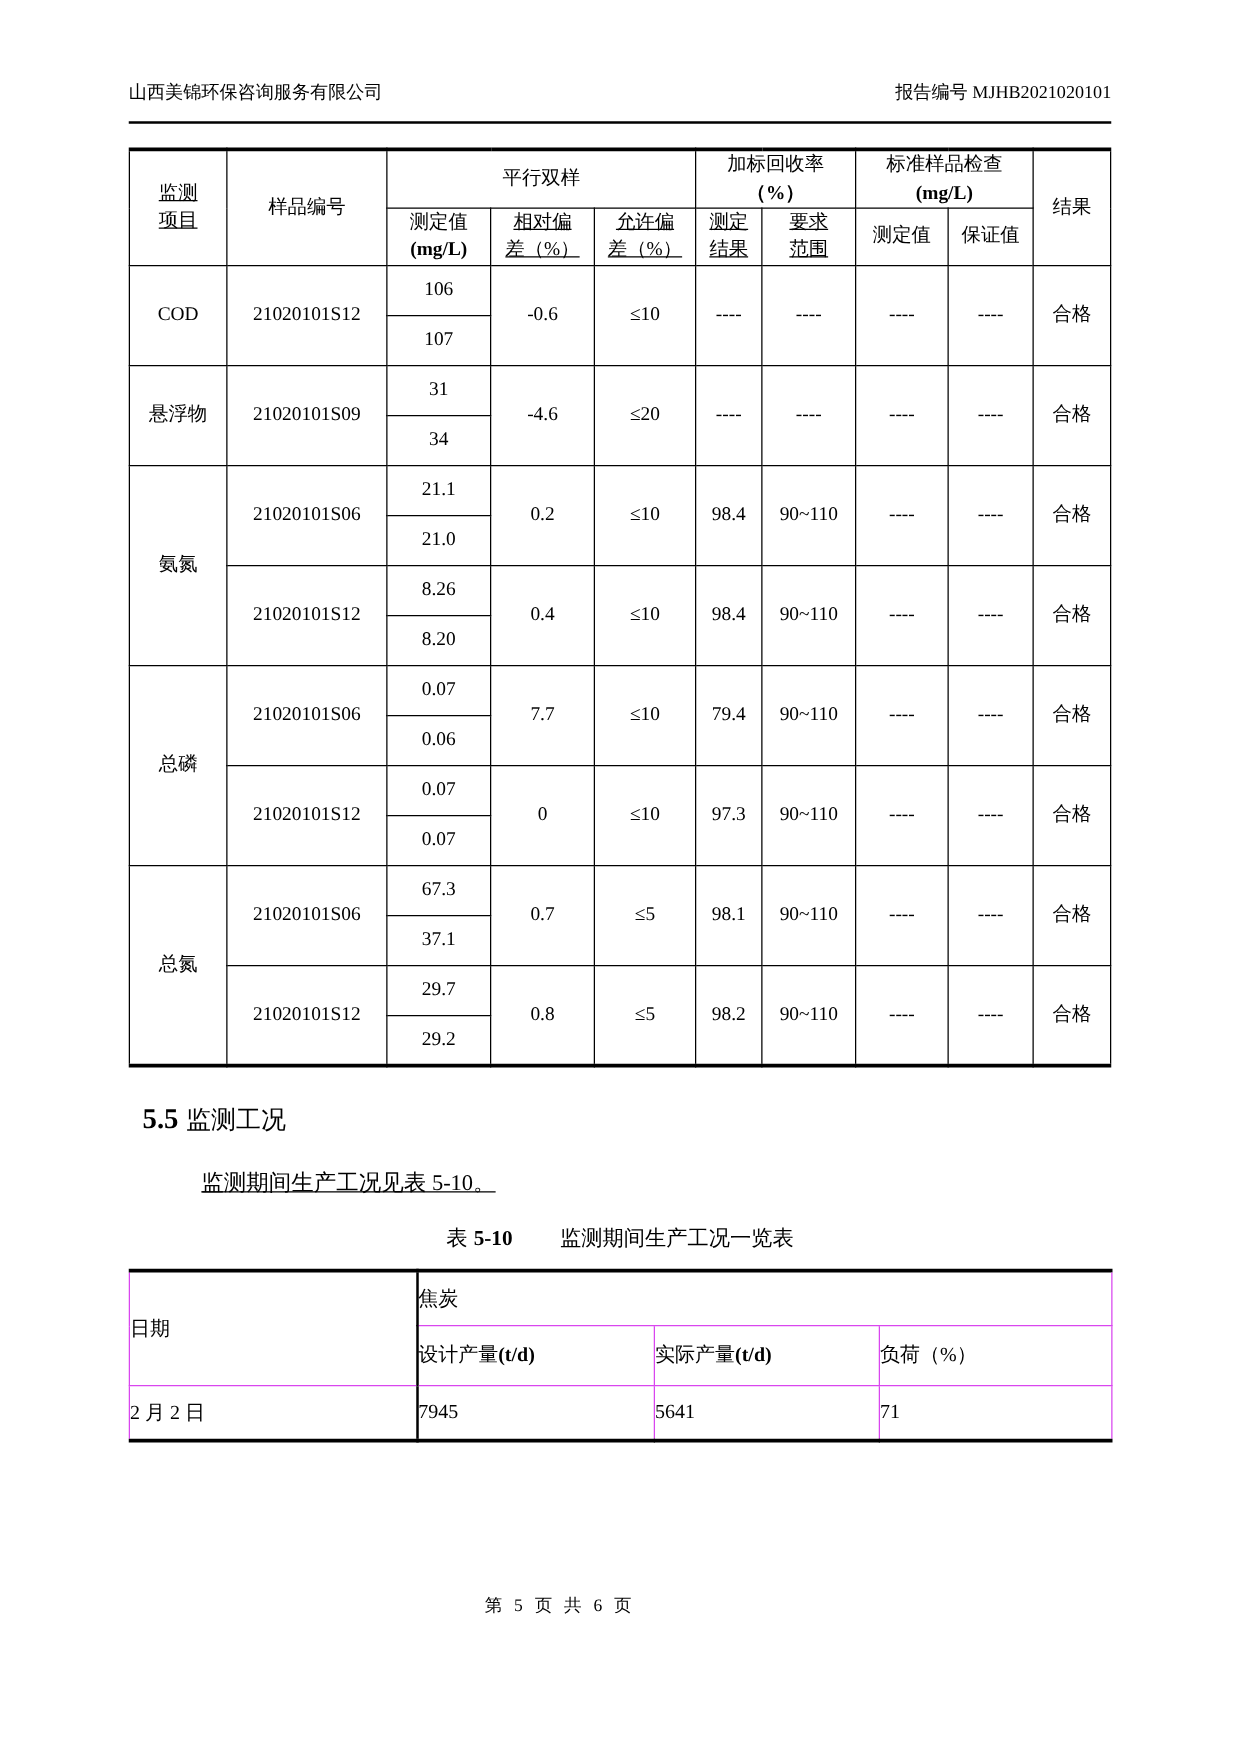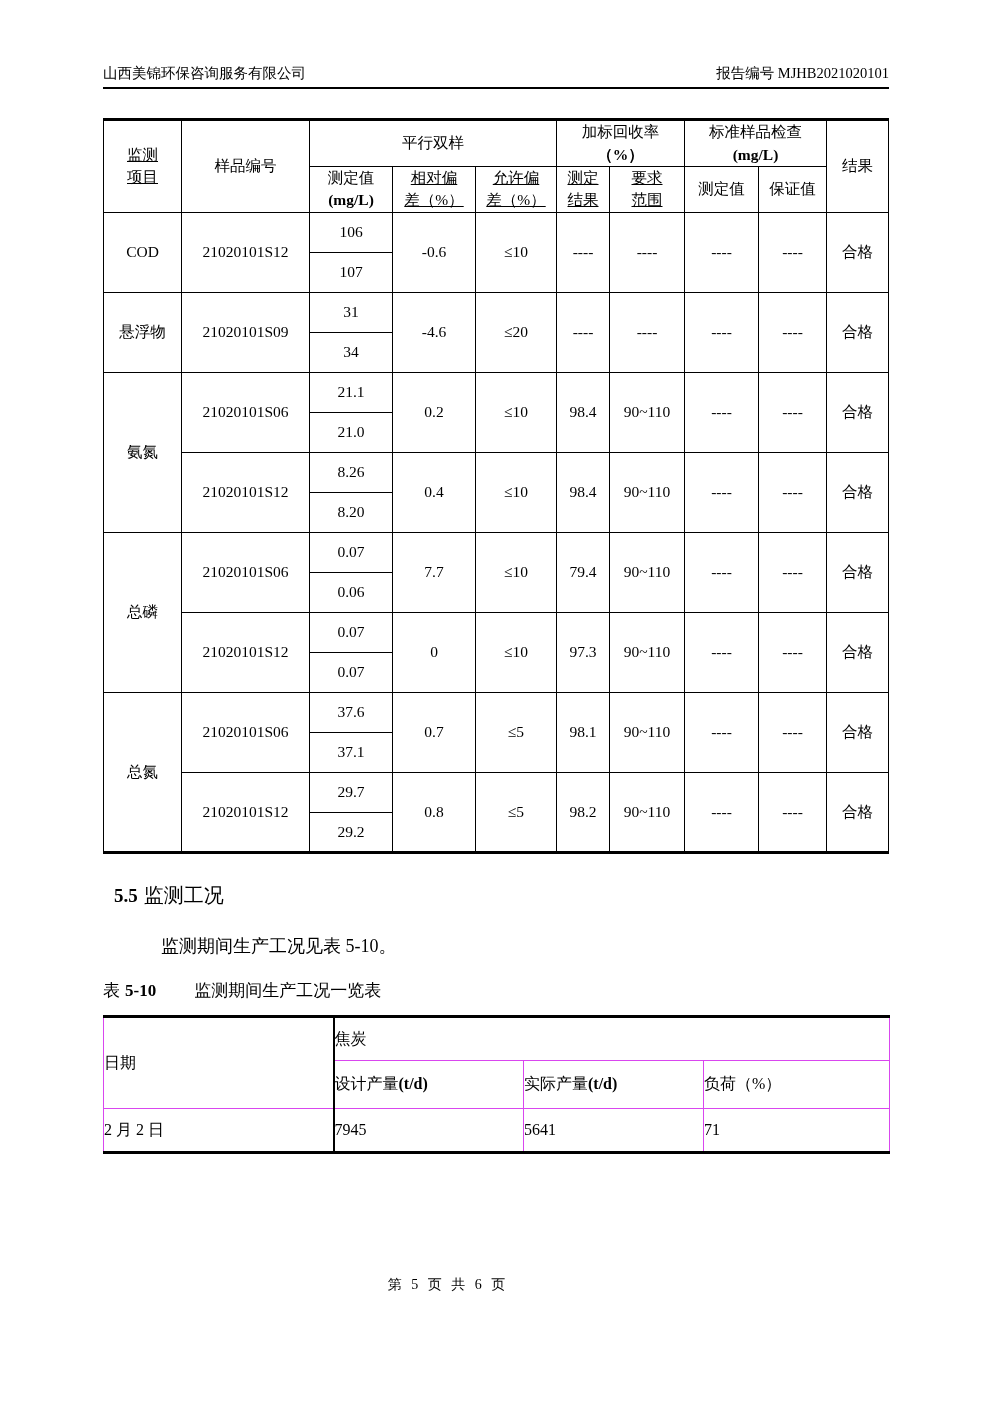--- a/index.html
+++ b/index.html
@@ -2,39 +2,39 @@
 <html><head>
 <meta charset="utf-8">
 <style>
   html,body{margin:0;padding:0;background:#fff;}
   .page{position:relative;width:992px;height:1403px;background:#ffffff;
         font-family:"Liberation Serif","DejaVu Serif",serif;color:#000;}
 
   
   .doc-header{position:absolute;left:103px;width:786px;top:64px;
               display:flex;justify-content:space-between;align-items:flex-end;
-              border-bottom:2px solid #000;padding-bottom:4px;font-size:14.5px;}
+              border-bottom:2px solid #000;padding-bottom:14px;font-size:14.5px;}
 
   
   table{border-collapse:collapse;table-layout:fixed;}
   .qa{position:absolute;left:103px;top:118px;width:785px;
       border:1px solid #000;border-top:3px solid #000;border-bottom:3px solid #000;}
   .qa th,.qa td{border:1px solid #000;text-align:center;vertical-align:middle;
       font-weight:normal;font-size:15.5px;padding:0;line-height:1.45;}
   .qa tr.h1{height:47px;} .qa tr.h2{height:44px;}
   .qa tr.r{height:40px;}
   .pre{white-space:pre-line;text-decoration:underline;}
   .b{font-weight:bold;}
 
   
   .sec-heading{position:absolute;left:114px;top:882px;font-size:20px;}
-  .sec-heading .num{font-weight:bold;margin-right:6px;font-size:19px;}
-  .sec-para{position:absolute;left:161px;top:934px;font-size:18px;}
+  .sec-heading .num{font-weight:bold;margin-right:6px;font-size:23px;}
+  .sec-para{position:absolute;left:161px;top:934px;font-size:18px;text-decoration:underline;}
   .tbl-caption{position:absolute;left:103px;width:786px;top:979px;
-               text-align:left;font-size:17px;}
+               text-align:center;font-size:17px;}
   .tbl-caption .num{font-weight:bold;margin-left:5px;}
   .tbl-caption .title{margin-left:38px;}
 
   
   .prod{position:absolute;left:103px;top:1015px;width:786px;
         border:1px solid #000;border-top:3px solid #000;border-bottom:3px solid #000;}
   .prod th,.prod td{border:1px solid #d946ef;text-align:left;vertical-align:middle;
         font-weight:normal;font-size:16px;padding:0;}
   .prod tr.p1{height:44px;} .prod tr.p2{height:48px;} .prod tr.p3{height:44px;}
   .thickR{border-right:2px solid #000 !important;}
@@ -177,21 +177,21 @@
         <td rowspan="2">----</td>
         <td rowspan="2">合格</td>
       </tr>
       <tr class="r">
         <td>0.07</td>
       </tr>
 
       <tr class="r">
         <td rowspan="4">总氮</td>
         <td rowspan="2">21020101S06</td>
-        <td>37.6</td>
+        <td>67.3</td>
         <td rowspan="2">0.7</td>
         <td rowspan="2">≤5</td>
         <td rowspan="2">98.1</td>
         <td rowspan="2">90~110</td>
         <td rowspan="2">----</td>
         <td rowspan="2">----</td>
         <td rowspan="2">合格</td>
       </tr>
       <tr class="r">
         <td>37.1</td>

